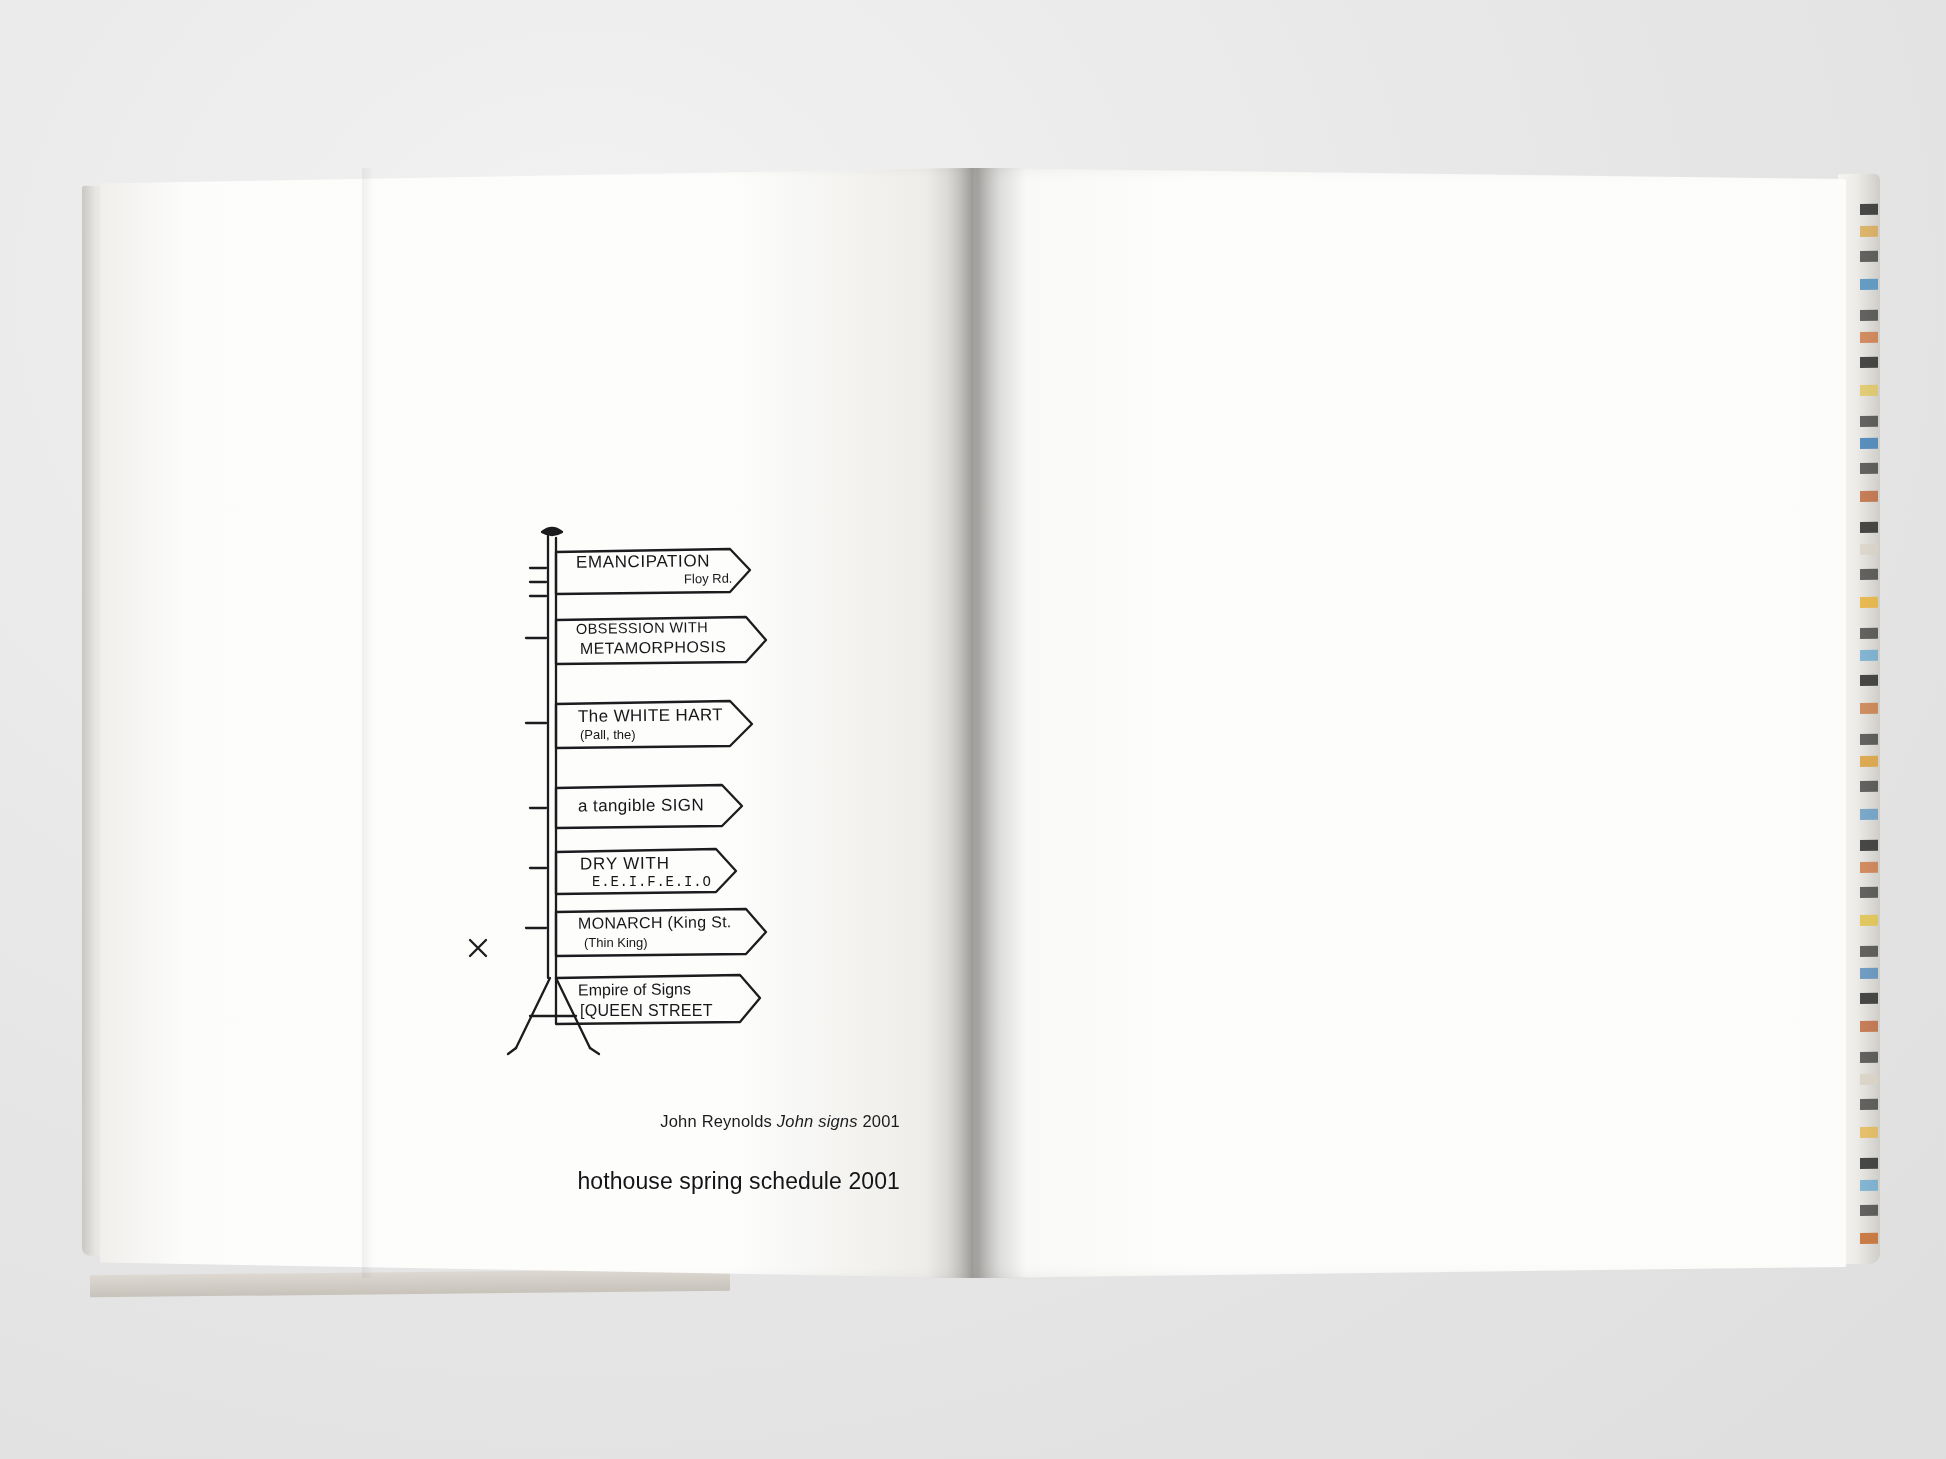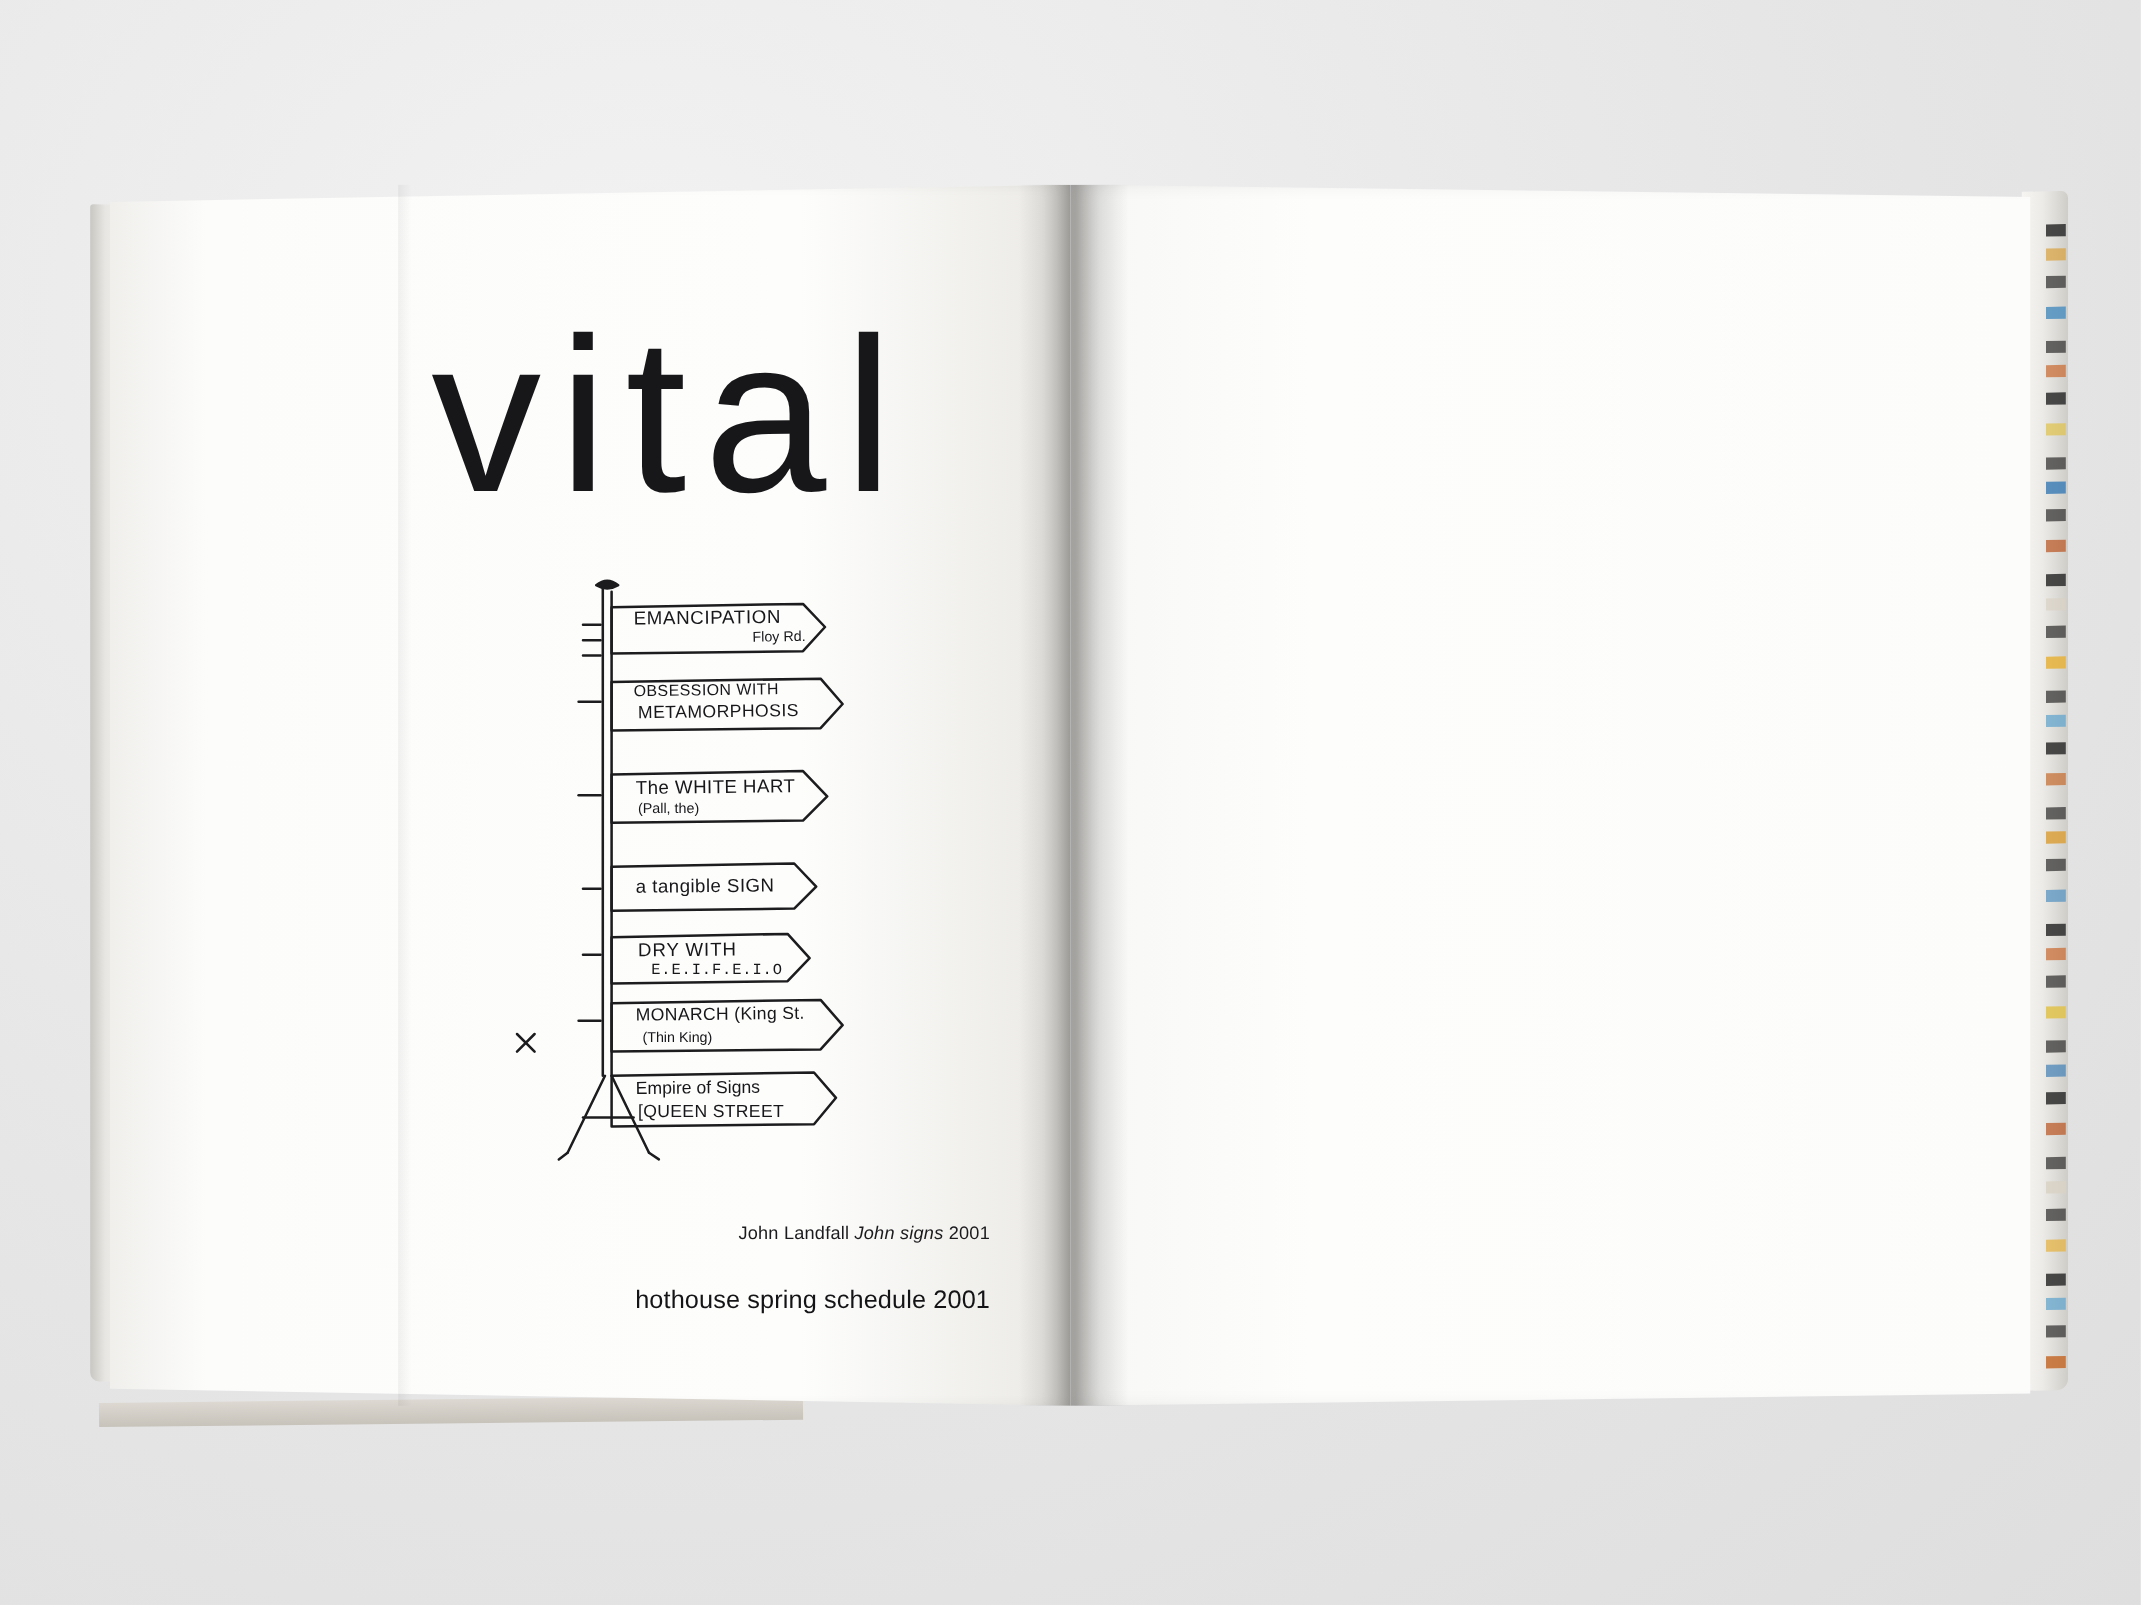--- a/index.html
+++ b/index.html
@@ -250,21 +250,20 @@
       <div class="tab" style="top: 953px; background: rgb(230, 177, 58); opacity: 0.7;"></div>
       <div class="tab" style="top: 984px; background: rgb(43, 43, 43); opacity: 0.85;"></div>
       <div class="tab" style="top: 1006px; background: rgb(90, 161, 204); opacity: 0.7;"></div>
       <div class="tab" style="top: 1031px; background: rgb(43, 43, 43); opacity: 0.7;"></div>
       <div class="tab" style="top: 1059px; background: rgb(196, 106, 43); opacity: 0.85;"></div>
       <div class="tab" style="top: 1090px; background: rgb(43, 43, 43); opacity: 0.7;"></div>
     </div>
 
   <div class="page page-left">
 
-    <div class="vital-title">vital</div>
 
     <div class="drawing">
       <svg width="470" height="580" viewBox="0 0 470 580" fill="none" stroke="#1c1c1e" stroke-width="2.3" stroke-linecap="round" stroke-linejoin="round">
 
         <path d="M118 28 L118 470"></path>
         <path d="M126 30 L126 470"></path>
         <path d="M112 24 q10 -8 20 0 q-10 6 -20 0Z" fill="#1c1c1e"></path>
 
         <path d="M120 470 L86 540"></path>
         <path d="M126 470 L160 540"></path>
@@ -313,21 +312,21 @@
 
         <div style="position:absolute;left:148px;top:406px;font-family:'Liberation Sans',sans-serif;font-size:16px;letter-spacing:.3px;color:#17171a;transform:rotate(-0.6deg);">MONARCH (King St.</div>
         <div style="position:absolute;left:154px;top:427px;font-family:'Liberation Sans',sans-serif;font-size:13px;color:#17171a;">(Thin King)</div>
 
         <div style="position:absolute;left:148px;top:473px;font-family:'Liberation Sans',sans-serif;font-size:16px;color:#17171a;transform:rotate(-0.6deg);">Empire of Signs</div>
         <div style="position:absolute;left:150px;top:494px;font-family:'Liberation Sans',sans-serif;font-size:16px;letter-spacing:.3px;color:#17171a;">[QUEEN STREET</div>
       </div>
     </div>
 
     <div class="caption">
-      <span>John Landfall </span><span class="ital">John signs</span><span> 2001</span>
+      <span>John Reynolds </span><span class="ital">John signs</span><span> 2001</span>
     </div>
 
     <div class="footer-line">hothouse spring schedule 2001</div>
   </div>
 
   <div class="page page-right">
     <div class="rp">
 
       <div class="running-head">
         <div>Hothouse Spring Schedule 2001</div>

